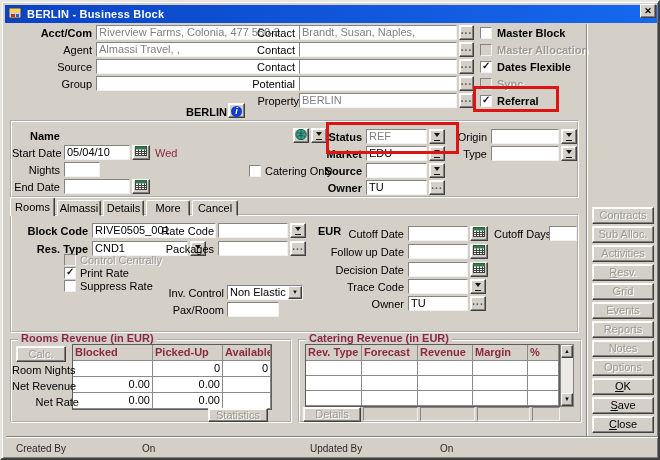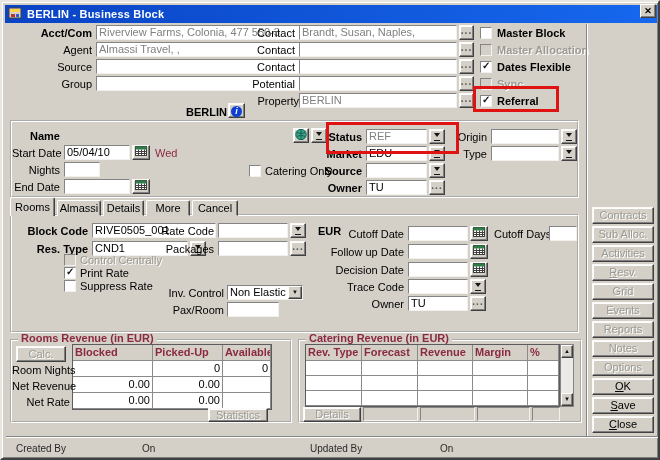--- a/index.html
+++ b/index.html
@@ -283,21 +283,21 @@
       <div class="gc num">0</div>
       <div class="gc num">0.00</div>
       <div class="gc num">0.00</div>
       <div class="gc num"></div>
       <div class="gc num">0.00</div>
       <div class="gc num">0.00</div>
       <div class="gc num"></div>
     </div>
     <span class="lbl" style="left:0px;top:22px;width:58px;">Room Nights</span>
     <span class="lbl" style="left:0px;top:38px;width:58px;">Net Revenue</span>
-    <span class="lbl" style="left:0px;top:54px;width:58px;">Net Rate</span>
+    <span class="lbl" style="left:0px;top:54px;width:58px;padding-left:9px;">Net Rate</span>
     <div class="btn dis" style="left:196px;top:67px;width:60px;height:14px;line-height:12px;">Statistics</div>
   </div>
 
   <div class="gb" style="left:296px;top:337px;width:284px;height:84px;">
     <span class="gbt mar">Catering Revenue (in EUR)</span>
     <div class="grid" style="left:5px;top:3px;grid-template-columns:56px 56px 55px 55px 31px;grid-template-rows:16px 15px 15px 15px;">
       <div class="gc gh">Rev. Type</div>
       <div class="gc gh">Forecast</div>
       <div class="gc gh">Revenue</div>
       <div class="gc gh">Margin</div>

